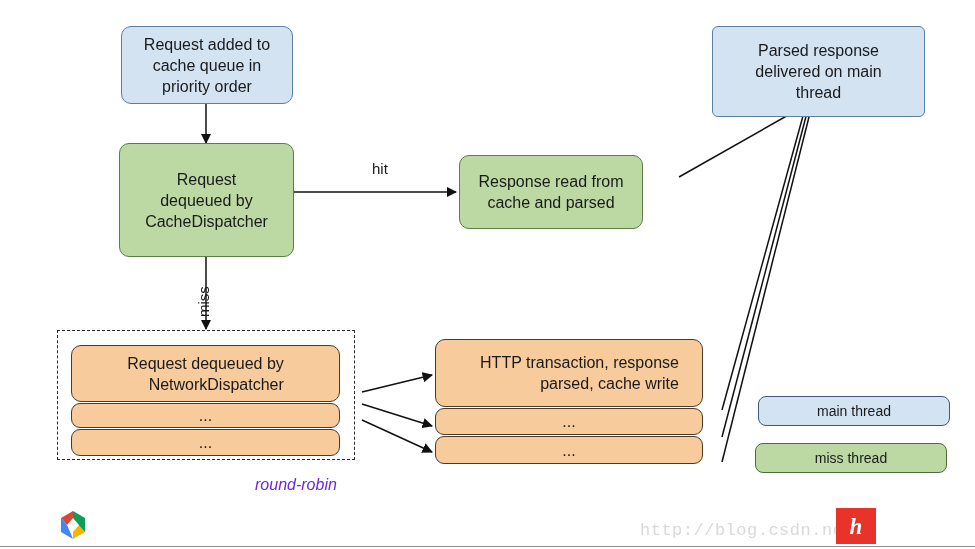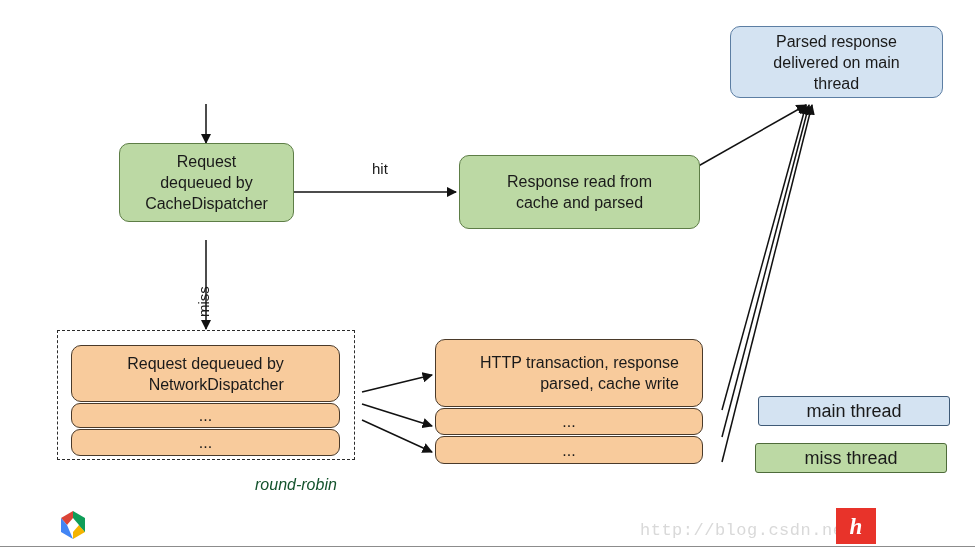--- a/index.html
+++ b/index.html
@@ -60,35 +60,35 @@
     white-space: nowrap;
   }
   .edge-label.vertical {
     transform: rotate(-90deg);
     transform-origin: left bottom;
   }
   .caption {
     position: absolute;
     font-size: 16px;
     font-style: italic;
-    color: #14532d;
+    color: #6d28d9;
     white-space: nowrap;
   }
 
   
   .legend-item {
     position: absolute;
     box-sizing: border-box;
     display: flex;
     align-items: center;
     justify-content: center;
-    font-size: 18px;
+    font-size: 14px;
     color: #1a1a1a;
     border: 1.4px solid #555555;
-    border-radius: 3px;
+    border-radius: 8px;
   }
   .legend-item.main  { background: #d4e3f2; border-color: #3f5a77; }
   .legend-item.cache { background: #bcd9a4; border-color: #4e6b3a; }
   .legend-item.net   { background: #f8cb9c; border-color: #3a2d20; }
 
   
   #edges {
     position: absolute;
     left: 0; top: 0;
     width: 975px;
@@ -166,29 +166,32 @@
       <path d="M 362 404 L 432 426"></path>
       <path d="M 362 420 L 432 452"></path>
 
       <path d="M 679 177 L 806 105"></path>
       <path d="M 722 410 L 806 105"></path>
       <path d="M 722 437 L 809 105"></path>
       <path d="M 722 462 L 812 105"></path>
     </g>
   </svg>
 
-
-  <div class="node cache" style="left:119px; top:143px; width:175px; height:79px;">Request
+  <div class="node main" style="left:121px; top:26px; width:172px; height:78px;">Request added to
+cache queue in
+priority order</div>
+
+  <div class="node cache" style="left:119px; top:143px; width:175px; height:114px;">Request
 dequeued by
 CacheDispatcher</div>
 
-  <div class="node cache" style="left:459px; top:155px; width:241px; height:74px;">Response read from
+  <div class="node cache" style="left:459px; top:155px; width:184px; height:74px;">Response read from
 cache and parsed</div>
 
-  <div class="node main" style="left:730px; top:26px; width:213px; height:72px;">Parsed response
+  <div class="node main" style="left:712px; top:26px; width:213px; height:91px;border-radius:6px;">Parsed response
 delivered on main
 thread</div>
 
   <div class="dashed-group" style="left:57px; top:330px; width:298px; height:130px;"></div>
 
   <div class="node net" style="left:71px; top:345px; width:269px; height:57px;">Request dequeued by
 NetworkDispatcher</div>
   <div class="node net stacked-mid" style="left:71px; top:403px; width:269px; height:25px;">...</div>
   <div class="node net stacked-bot" style="left:71px; top:429px; width:269px; height:27px;">...</div>
 

